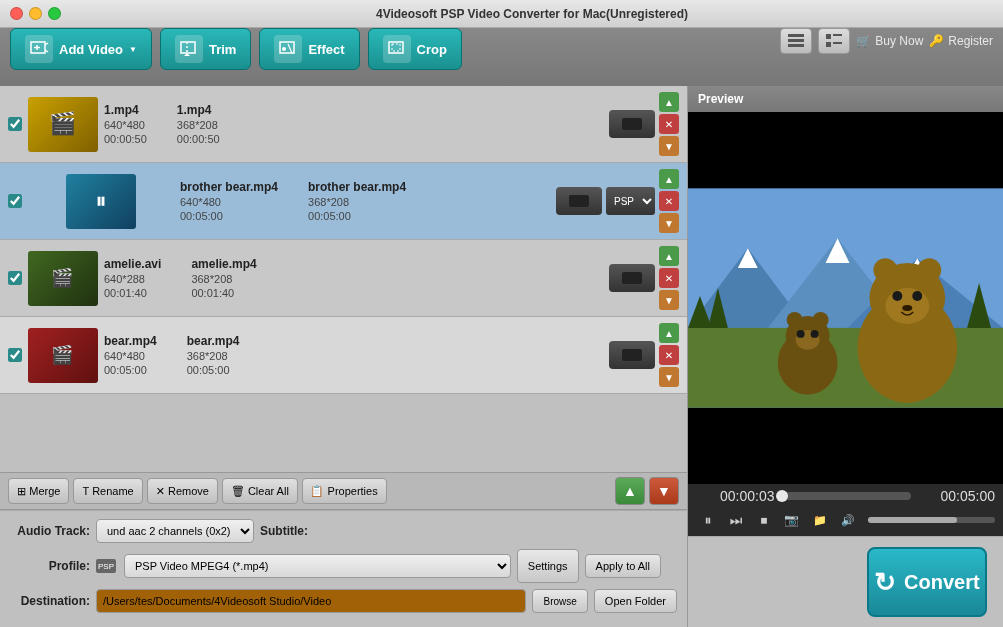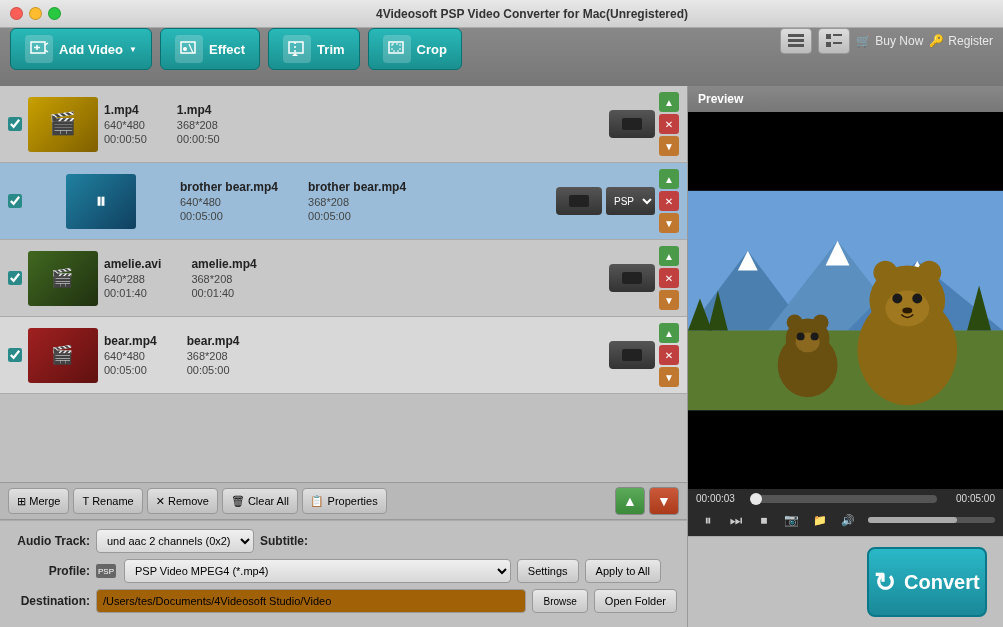--- a/index.html
+++ b/index.html
@@ -310,21 +310,21 @@
       font-size: 11px;
       height: 24px;
     }
     .settings-btn {
       background: linear-gradient(to bottom, #e8e8e8, #c8c8c8);
       border: 1px solid #999;
       border-radius: 4px;
       padding: 3px 10px;
       font-size: 11px;
       cursor: pointer;
-      height: 24px;
+      height: 34px;
     }
     .apply-all-btn {
       background: linear-gradient(to bottom, #e8e8e8, #c8c8c8);
       border: 1px solid #999;
       border-radius: 4px;
       padding: 3px 10px;
       font-size: 11px;
       cursor: pointer;
       height: 24px;
     }
@@ -389,23 +389,24 @@
       background: #2a2a2a;
       padding: 4px 8px;
     }
     .progress-bar-container {
       display: flex;
       align-items: center;
       gap: 6px;
       margin-bottom: 4px;
     }
     .time-text {
-      font-size: 10px;
+      font-size: 14px;
       color: #ddd;
       min-width: 52px;
+      margin-left: 24px;
     }
     .progress-bar {
       flex: 1;
       height: 8px;
       background: #555;
       border-radius: 4px;
       position: relative;
     }
     .progress-fill {
       height: 100%;
@@ -520,35 +521,35 @@
             <line x1="5" y1="8.5" x2="11" y2="8.5" stroke="white" stroke-width="1.5"></line>
           </svg>
       </div>
       <span>Add Video</span>
       <span style="font-size:8px;">▼</span>
     </button>
     <button class="toolbar-btn">
       <div class="btn-icon">
         <svg width="20" height="20" viewBox="0 0 20 20">
             <rect x="2" y="3" width="14" height="11" fill="none" stroke="white" stroke-width="1.5"></rect>
-            <circle cx="6" cy="10" r="2" fill="white"></circle>
-            <path d="M10 5 L14 14" stroke="white" stroke-width="1.2"></path>
+            <line x1="8" y1="3" x2="8" y2="14" stroke="white" stroke-width="1.5" stroke-dasharray="2,2"></line>
+            <path d="M5 17 L8 14 L11 17" fill="white"></path>
           </svg>
       </div>
-      <span>Effect</span>
+      <span>Trim</span>
     </button>
     <button class="toolbar-btn">
       <div class="btn-icon">
         <svg width="20" height="20" viewBox="0 0 20 20">
             <rect x="2" y="3" width="14" height="11" fill="none" stroke="white" stroke-width="1.5"></rect>
-            <line x1="8" y1="3" x2="8" y2="14" stroke="white" stroke-width="1.5" stroke-dasharray="2,2"></line>
-            <path d="M5 17 L8 14 L11 17" fill="white"></path>
+            <circle cx="6" cy="10" r="2" fill="white"></circle>
+            <path d="M10 5 L14 14" stroke="white" stroke-width="1.2"></path>
           </svg>
       </div>
-      <span>Trim</span>
+      <span>Effect</span>
     </button>
     <button class="toolbar-btn">
       <div class="btn-icon">
         <svg width="20" height="20" viewBox="0 0 20 20">
             <rect x="2" y="3" width="14" height="11" fill="none" stroke="white" stroke-width="1.5"></rect>
             <rect x="5" y="5" width="8" height="7" fill="none" stroke="white" stroke-width="1" stroke-dasharray="2,2"></rect>
           </svg>
       </div>
       <span>Crop</span>
     </button>

